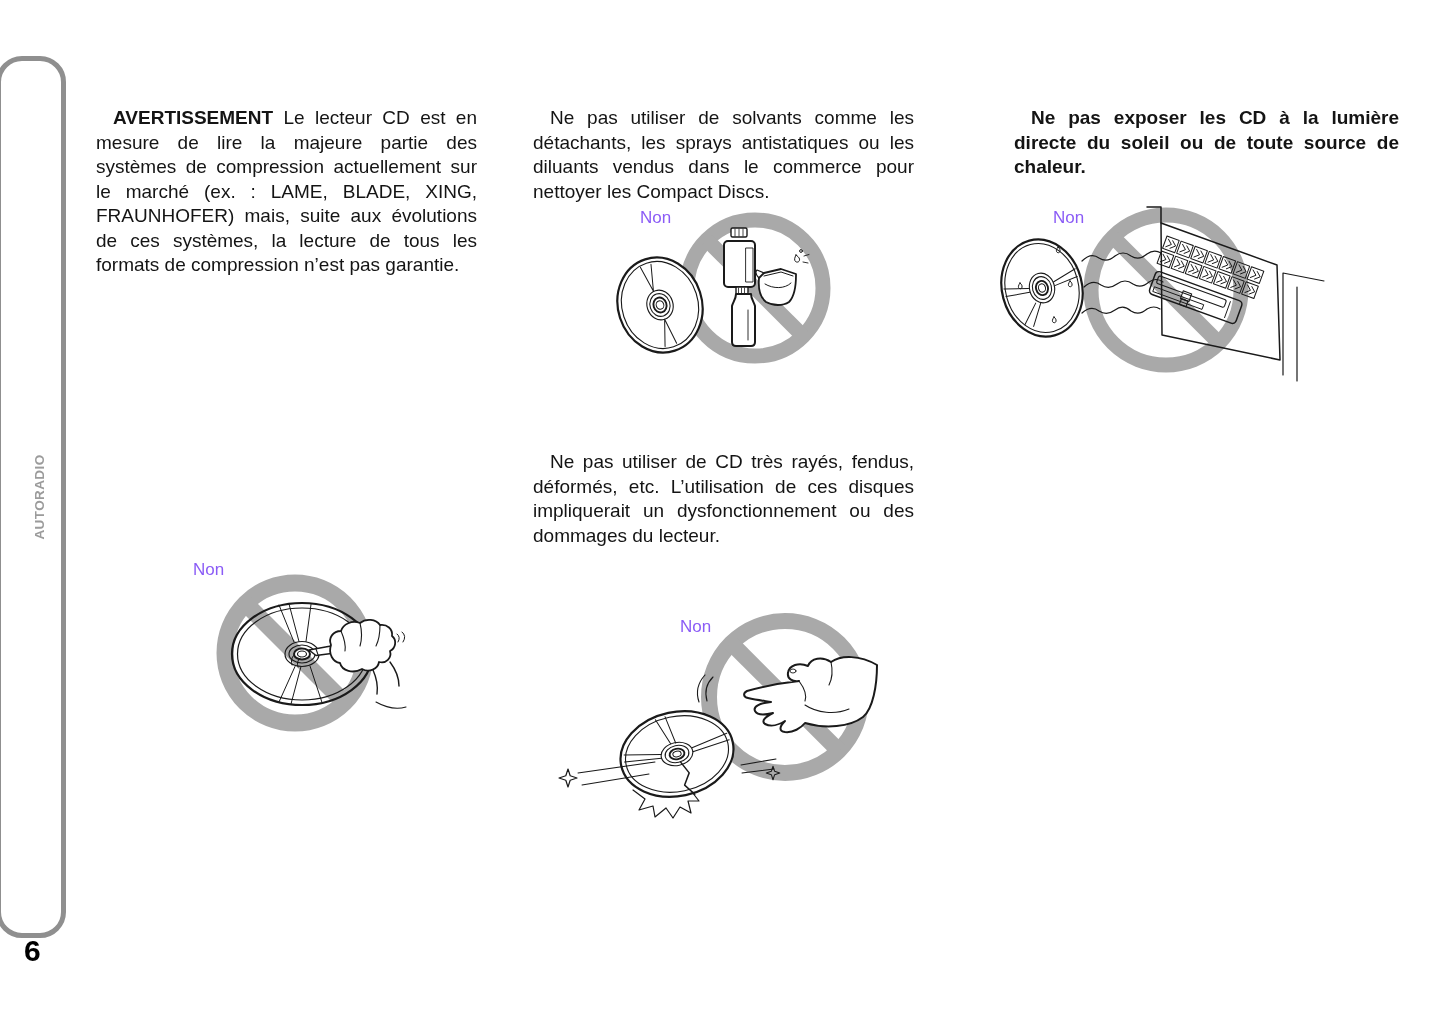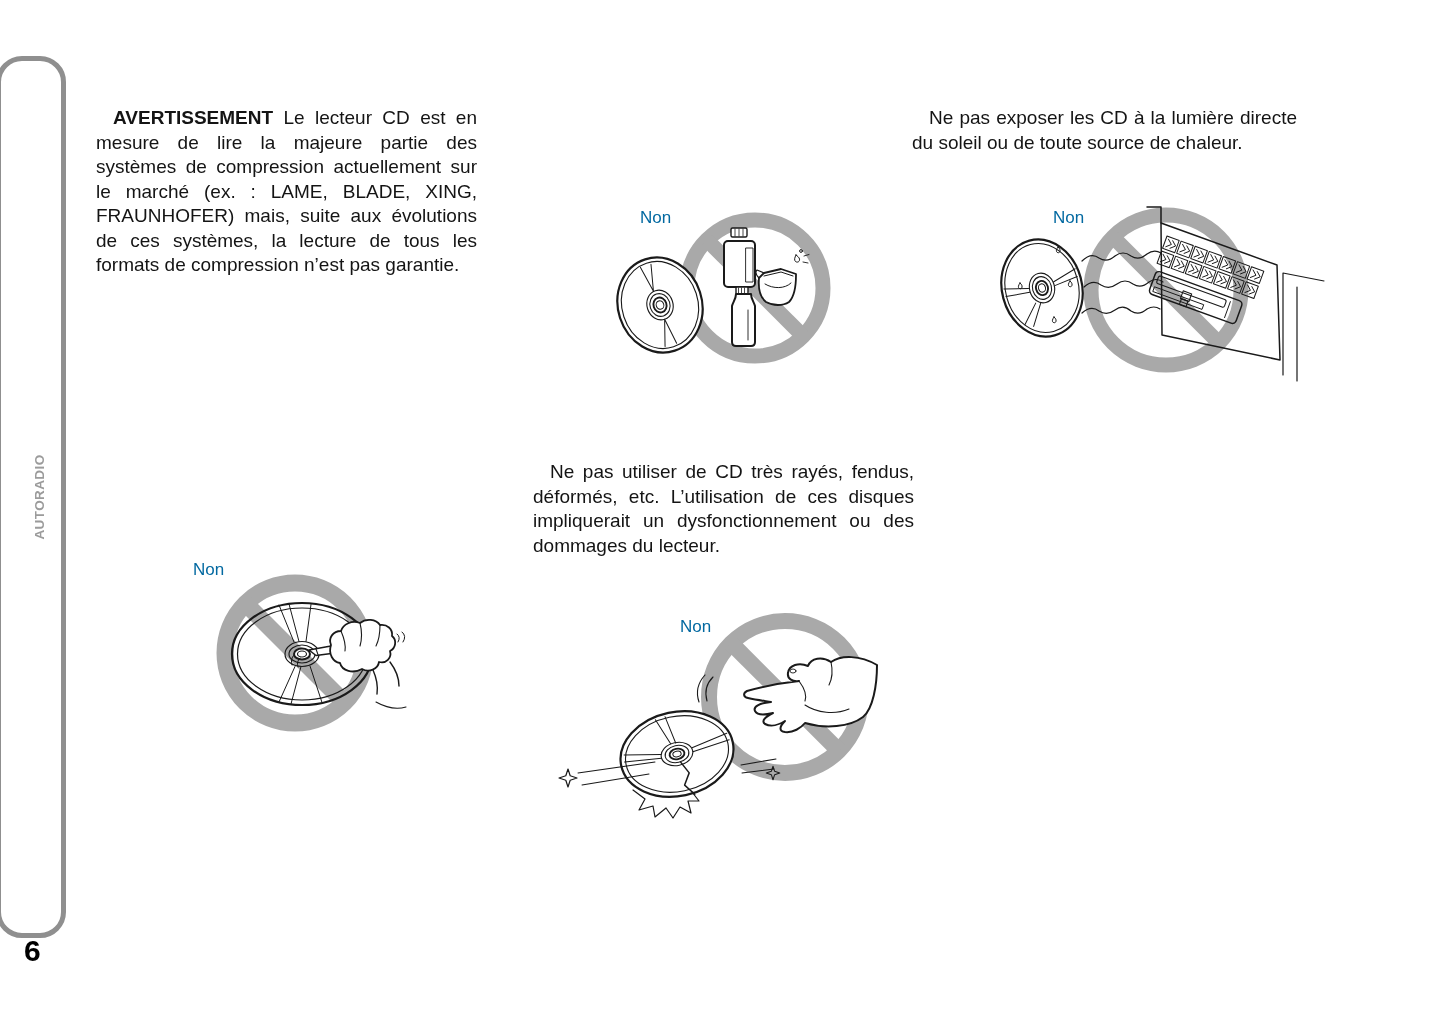--- a/index.html
+++ b/index.html
@@ -8,53 +8,56 @@
   
   .tab{position:absolute;left:-4px;top:56px;width:70px;height:882px;box-sizing:border-box;
        border:5px solid #8f8f8f;border-radius:26px;background:transparent;}
   .sidebar-label{position:absolute;left:39px;top:497px;transform:translate(-50%,-50%) rotate(-90deg);
        font-size:13.5px;font-weight:bold;letter-spacing:0.4px;color:#9b9b9b;white-space:nowrap;}
   .page-number{position:absolute;left:24px;top:934px;font-size:30px;font-weight:bold;color:#000;}
   
   .col{position:absolute;top:58px;font-size:19px;line-height:24.5px;text-align:justify;margin-top:48px;}
   .col1{left:96px;width:381px;}
   .col2{left:533px;width:381px;}
-  .col3{left:912px;width:385px;}
+  .col3{left:1014px;width:385px;font-weight:bold;}
   .col p{margin:0;text-indent:17px;}
   .bold{font-weight:bold;}
   .para-2{margin-top:13px !important;}
   .notes-heading{margin:29px 0 0 0;font-size:21px;font-weight:bold;line-height:26px;text-align:left;}
   .para-3{margin-top:14px !important;}
-  .para-damaged{position:absolute;left:533px;top:460px;width:381px;font-size:19px;line-height:24.5px;
+  .para-damaged{position:absolute;left:533px;top:450px;width:381px;font-size:19px;line-height:24.5px;
        text-align:justify;margin:0;text-indent:17px;}
   
   .figure{position:absolute;}
   .fig-a{left:180px;top:550px;width:230px;height:220px;}
   .fig-b{left:600px;top:195px;width:250px;height:200px;}
   .fig-c{left:545px;top:605px;width:345px;height:215px;}
   .fig-d{left:990px;top:195px;width:340px;height:200px;}
-  .non{position:absolute;font-size:17px;color:#0369a1;}
+  .non{position:absolute;font-size:17px;color:#8b5cf6;}
   .non-a{left:13px;top:10px;} .non-b{left:40px;top:13px;} .non-c{left:135px;top:12px;} .non-d{left:63px;top:13px;}
   svg{position:absolute;left:0;top:0;}
   .ink{stroke:#1a1a1a;fill:none;stroke-linecap:round;stroke-linejoin:round;}
   .ban{stroke:#a9a9a9;fill:none;}
 </style>
 </head>
 <body>
 
 <div class="page">
 
   <div class="tab"></div>
   <div class="sidebar-label">AUTORADIO</div>
   <div class="page-number">6</div>
 
   <div class="col col1">
     <p><span class="bold">AVERTISSEMENT</span><span> Le lecteur CD est en mesure de lire la majeure partie des systèmes de compression actuellement sur le marché (ex. : LAME, BLADE, XING, FRAUNHOFER) mais, suite aux évolutions de ces systèmes, la lecture de tous les formats de compression n’est pas garantie.</span></p>
   </div>
 
+  <div class="col col2">
+    <p>Ne pas utiliser de solvants comme les détachants, les sprays antistatiques ou les diluants vendus dans le commerce pour nettoyer les Compact Discs.</p>
+  </div>
   <p class="para-damaged">Ne pas utiliser de CD très rayés, fendus, déformés, etc. L’utilisation de ces disques impliquerait un dysfonctionnement ou des dommages du lecteur.</p>
 
   <div class="col col3">
     <p>Ne pas exposer les CD à la lumière directe du soleil ou de toute source de chaleur.</p>
   </div>
 
   <div class="figure fig-a">
     <span class="non non-a">Non</span>
     <svg width="230" height="220" viewBox="0 0 230 220">
       <ellipse cx="122" cy="104" rx="70" ry="51" fill="#ffffff"></ellipse>

